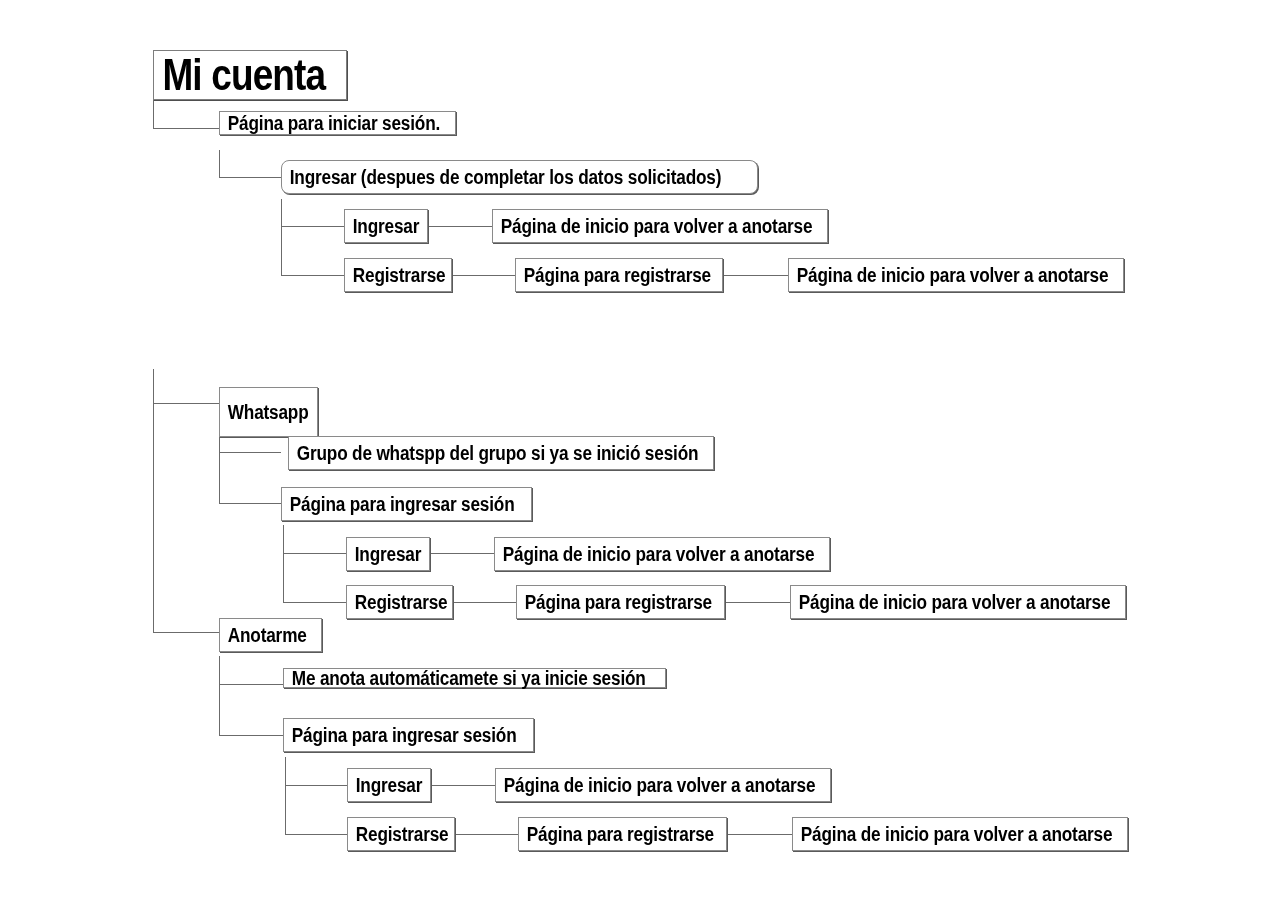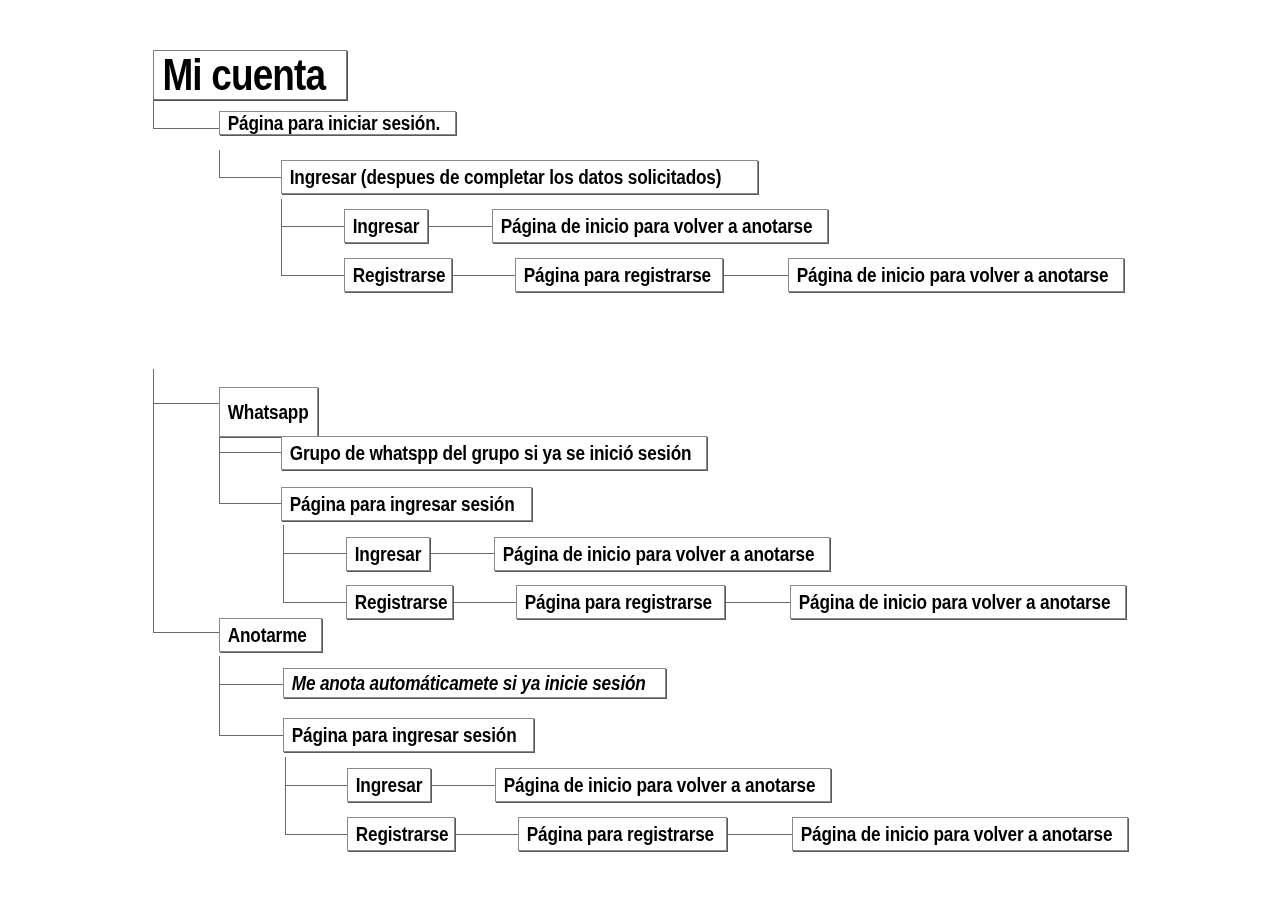--- a/index.html
+++ b/index.html
@@ -82,21 +82,21 @@
   <div class="conn-h" style="left:723px; top:275px; width:65px;"></div>
 
   <div class="node title" style="left:153px; top:50px; width:194px; height:50px;">
     <span class="label">Mi cuenta</span>
   </div>
 
   <div class="node item" style="left:219px; top:111px; width:237px; height:24px;">
     <span class="label">Página para iniciar sesión.</span>
   </div>
 
-  <div class="node item" style="left:281px; top:160px; width:477px; height:34px;">
+  <div class="node item" style="left:281px; top:160px; width:477px; height:34px;border-radius:8px;">
     <span class="label">Ingresar (despues de completar los datos solicitados)</span>
   </div>
 
   <div class="node item" style="left:344px; top:209px; width:84px; height:34px;">
     <span class="label">Ingresar</span>
   </div>
 
   <div class="node item" style="left:492px; top:209px; width:336px; height:34px;">
     <span class="label">Página de inicio para volver a anotarse</span>
   </div>
@@ -139,21 +139,21 @@
 
   <div class="conn-h" style="left:431px; top:785px; width:64px;"></div>
   <div class="conn-h" style="left:455px; top:834px; width:63px;"></div>
   <div class="conn-h" style="left:727px; top:834px; width:65px;"></div>
 
 
   <div class="node item" style="left:219px; top:387px; width:99px; height:50px;">
     <span class="label">Whatsapp</span>
   </div>
 
-  <div class="node item" style="left:281px; top:436px; width:426px; height:34px;">
+  <div class="node item" style="left:288px; top:436px; width:426px; height:34px;">
     <span class="label">Grupo de whatspp del grupo si ya se inició sesión</span>
   </div>
 
   <div class="node item" style="left:281px; top:487px; width:251px; height:34px;">
     <span class="label">Página para ingresar sesión</span>
   </div>
 
   <div class="node item" style="left:346px; top:537px; width:84px; height:34px;">
     <span class="label">Ingresar</span>
   </div>
@@ -171,21 +171,21 @@
   </div>
 
   <div class="node item" style="left:790px; top:585px; width:336px; height:34px;">
     <span class="label">Página de inicio para volver a anotarse</span>
   </div>
 
   <div class="node item" style="left:219px; top:618px; width:103px; height:34px;">
     <span class="label">Anotarme</span>
   </div>
 
-  <div class="node item" style="left:283px; top:668px; width:383px; height:30px;font-style:italic;">
+  <div class="node item" style="left:283px; top:668px; width:383px; height:20px;">
     <span class="label">Me anota automáticamete si ya inicie sesión</span>
   </div>
 
   <div class="node item" style="left:283px; top:718px; width:251px; height:34px;">
     <span class="label">Página para ingresar sesión</span>
   </div>
 
   <div class="node item" style="left:347px; top:768px; width:84px; height:34px;">
     <span class="label">Ingresar</span>
   </div>

